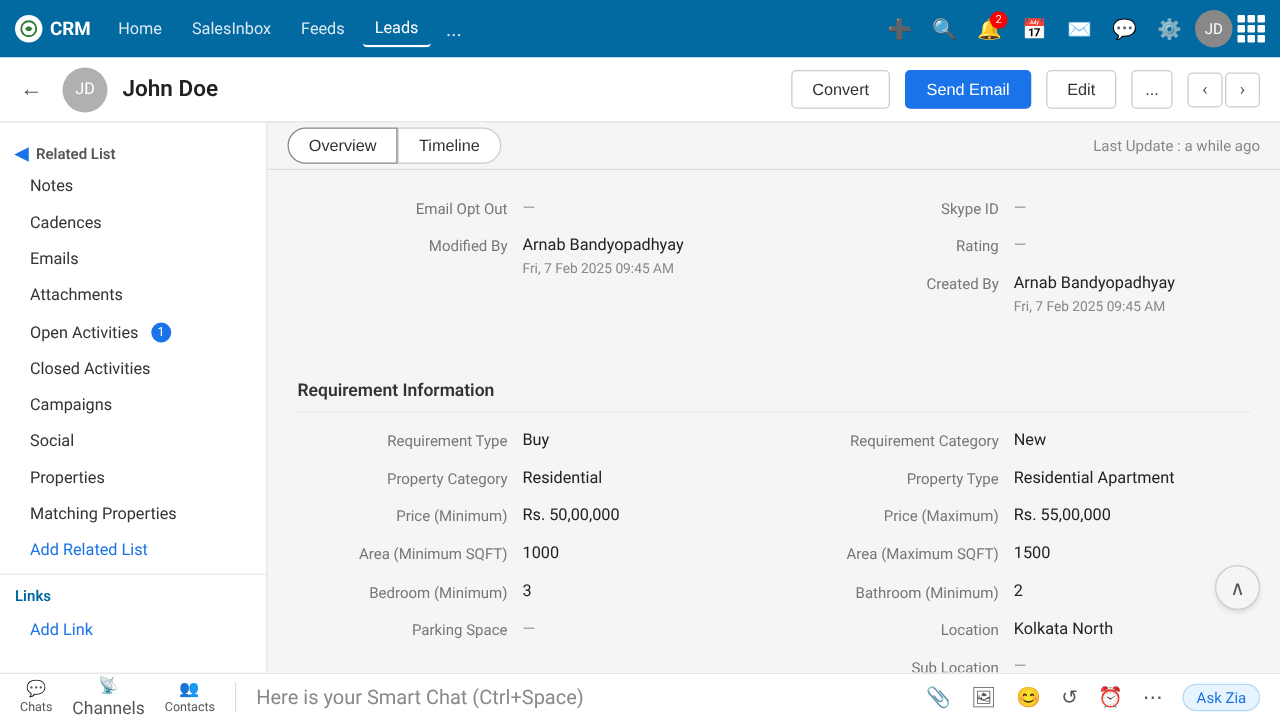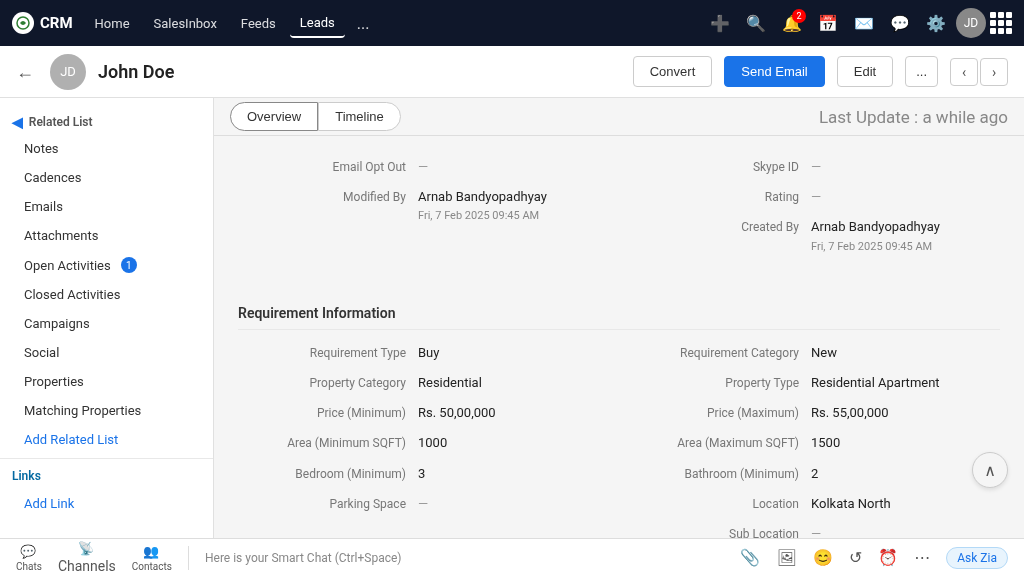--- a/index.html
+++ b/index.html
@@ -1,20 +1,20 @@
 <!DOCTYPE html>
 <html><head>
   <meta charset="utf-8">
   <style>
     * { box-sizing: border-box; margin: 0; padding: 0; }
     body { font-family: -apple-system, BlinkMacSystemFont, 'Segoe UI', Roboto, sans-serif; font-size: 13px; background: #f5f5f5; color: #333; }
 
     
     .top-nav {
-      background: #0f172a;
+      background: #0369a1;
       height: 46px;
       display: flex;
       align-items: center;
       padding: 0 12px;
       color: white;
       gap: 4px;
     }
     .top-nav .logo {
       display: flex;
       align-items: center;
@@ -233,21 +233,21 @@
     }
     .tab-btn:first-child { border-radius: 20px 0 0 20px; text-align: right; }
     .tab-btn:last-child { border-radius: 0 20px 20px 0; }
     .tab-btn.active {
       background: white;
       border-color: #888;
       font-weight: 500;
       z-index: 1;
     }
     .last-update {
-      font-size: 17px;
+      font-size: 12px;
       color: #888;
     }
 
     
     .content-scroll {
       overflow-y: auto;
       height: calc(576px - 46px - 52px - 38px);
     }
 
     
@@ -326,21 +326,21 @@
       font-size: 13px;
       color: #555;
       position: fixed;
       bottom: 0;
       left: 0;
       right: 0;
     }
     .bottom-bar .smart-chat {
       flex: 1;
       color: #888;
-      font-size: 12px;
+      font-size: 16px;
     }
     .bottom-bar .bottom-icon {
       cursor: pointer;
       font-size: 16px;
       color: #555;
     }
     .ask-zia {
       background: #e8f4fd;
       border: 1px solid #b3d9f7;
       border-radius: 12px;

